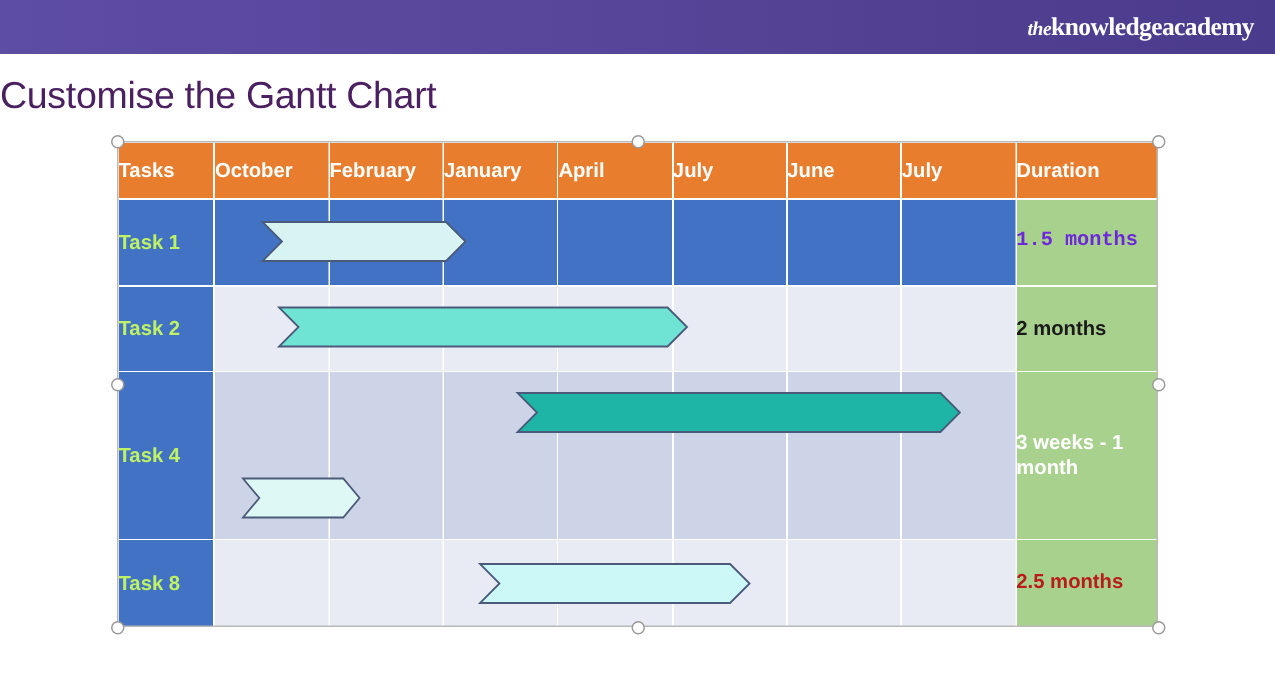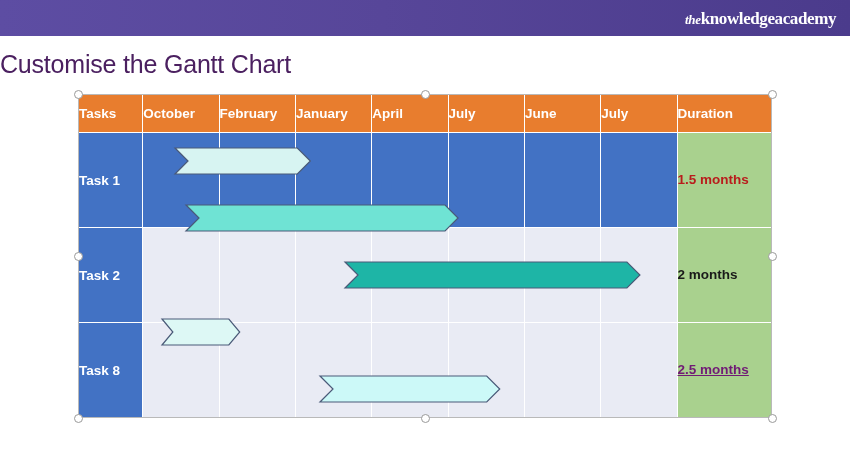--- a/index.html
+++ b/index.html
@@ -75,40 +75,40 @@
   thead th {
     background: #e87d2e;
     color: #ffffff;
     font-weight: 700;
     font-size: 14px;
     height: 38px;
   }
   
   td.taskcell {
     background: #4272c4;
-    color: #ffffff;
+    color: #bef264;
     font-weight: 700;
     font-size: 13.5px;
   }
   
   td.month { background: #e9ebf4; }
   tr.rowA td.month { background: #4272c4; }
   tr.rowB td.month { background: #ced4e8; }
   tr.rowC td.month { background: #e9ebf4; }
   
   td.dur {
     background: #a9d18e;
     font-weight: 700;
     font-size: 14px;
     line-height: 1.25;
     color: #1a1a1a;
   }
-  td.dur.faded { color: #b91c1c; }
+  td.dur.faded { color: #6d28d9; font-family: Liberation Mono, monospace; }
   td.dur.white { color: #ffffff; }
-  td.dur.grey  { color: #701a75; text-decoration: underline; }
+  td.dur.grey  { color: #b91c1c; }
 
   
   .barlayer {
     position: absolute; left: 0; top: 0; width: 694px; height: 324px;
     pointer-events: none;
   }
   .bar { position: absolute; height: 26px; }
   .bar svg { display: block; width: 100%; height: 100%; overflow: visible; }
 </style>
 </head>
@@ -155,20 +155,31 @@
           <td class="taskcell">Task 2</td>
           <td class="month"></td>
           <td class="month"></td>
           <td class="month"></td>
           <td class="month"></td>
           <td class="month"></td>
           <td class="month"></td>
           <td class="month"></td>
           <td class="dur">2 months</td>
         </tr>
+        <tr class="rowB">
+          <td class="taskcell">Task 4</td>
+          <td class="month"></td>
+          <td class="month"></td>
+          <td class="month"></td>
+          <td class="month"></td>
+          <td class="month"></td>
+          <td class="month"></td>
+          <td class="month"></td>
+          <td class="dur white">3 weeks - 1 month</td>
+        </tr>
         <tr class="rowC">
           <td class="taskcell">Task 8</td>
           <td class="month"></td>
           <td class="month"></td>
           <td class="month"></td>
           <td class="month"></td>
           <td class="month"></td>
           <td class="month"></td>
           <td class="month"></td>
           <td class="dur grey">2.5 months</td>

